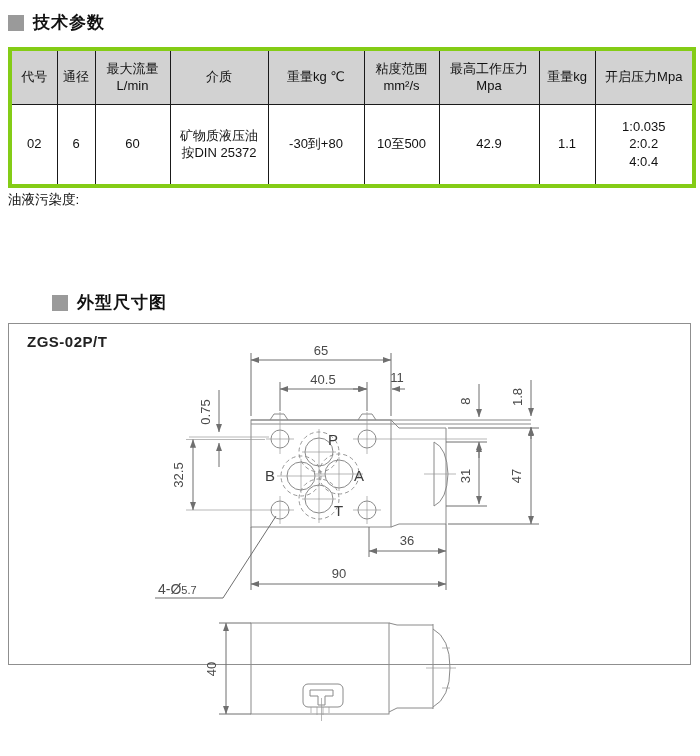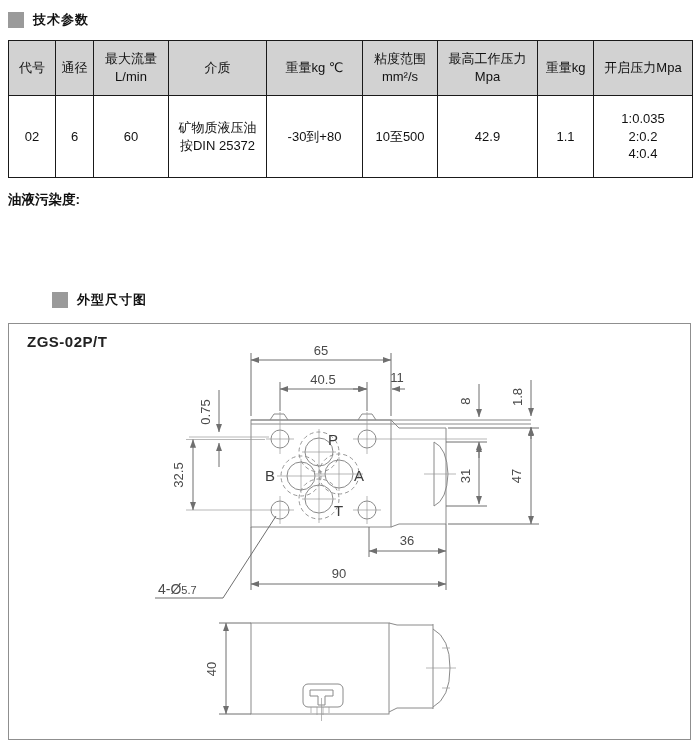--- a/index.html
+++ b/index.html
@@ -2,32 +2,32 @@
 <html><head>
 <meta charset="utf-8">
 <style>
   * { margin:0; padding:0; box-sizing:border-box; }
   html,body { background:#ffffff; }
   body { font-family:"Liberation Sans","DejaVu Sans",sans-serif; color:#111; }
   #page { position:relative; width:700px; height:756px; background:#fff; overflow:hidden; }
 
   .sec-title { position:absolute; left:8px; display:flex; align-items:center; gap:9px; }
   .sec-title .sq { width:16px; height:16px; background:#9a9a9a; }
-  .sec-title .txt { font-size:13px; font-weight:bold; color:#111; letter-spacing:1px; }
+  .sec-title .txt { font-size:17px; font-weight:bold; color:#111; letter-spacing:1px; }
 
   table.spec { position:absolute; left:8px; top:40px; width:684px; border-collapse:collapse; table-layout:fixed; }
   table.spec th, table.spec td { border:1px solid #1a1a1a; text-align:center; vertical-align:middle; font-size:13px; line-height:1.35; padding:2px 1px; }
-  table.spec { border:1px solid #84cc16; }
+  table.spec { border:4px solid #84cc16;margin-top:7px; }
   table.spec th { background:#d2d2d2; font-weight:normal; height:55px; }
   table.spec td { height:82px; background:#fff; }
 
   .note { position:absolute; left:8px; top:189px; font-size:13.5px; color:#111; line-height:1.6; }
-  .note .nt { font-weight:bold; }
-
-  .draw-box { position:absolute; left:8px; top:323px; width:683px; height:417px; border:1px solid #8f8f8f; background:#fff; }
+  .note .nt { font-weight:normal; }
+
+  .draw-box { position:absolute; left:8px; top:323px; width:683px; height:342px; border:1px solid #8f8f8f; background:#fff; }
   .model { position:absolute; left:18px; top:9px; font-size:15px; font-weight:bold; color:#222; letter-spacing:0.5px; }
   .draw-box svg { position:absolute; left:0; top:0; }
 
   .ln   { stroke:#8a8a8a; stroke-width:1; fill:none; }
   .lnt  { stroke:#9a9a9a; stroke-width:0.7; fill:none; }
   .dash { stroke:#8a8a8a; stroke-width:0.9; fill:none; stroke-dasharray:4 3; }
   .dim  { stroke:#6f6f6f; stroke-width:1; fill:none; }
   .dtx  { font-size:13px; fill:#4a4a4a; }
   .ptx  { font-size:15px; fill:#3d3d3d; }
 </style>

